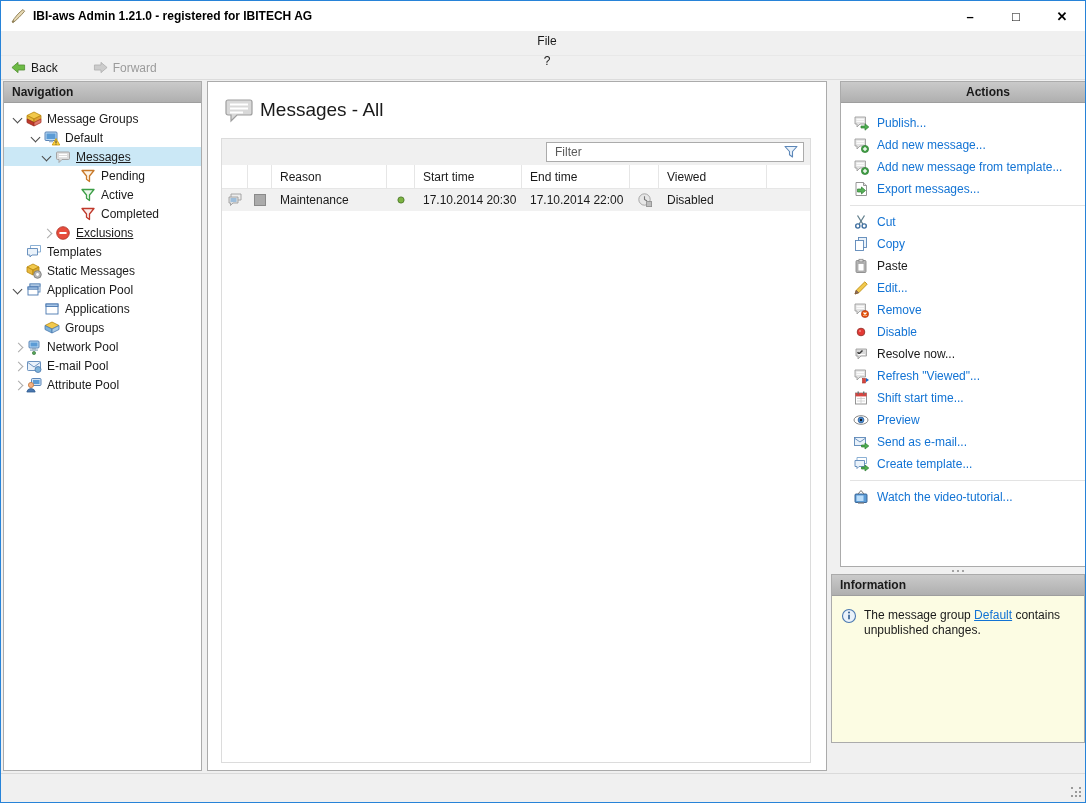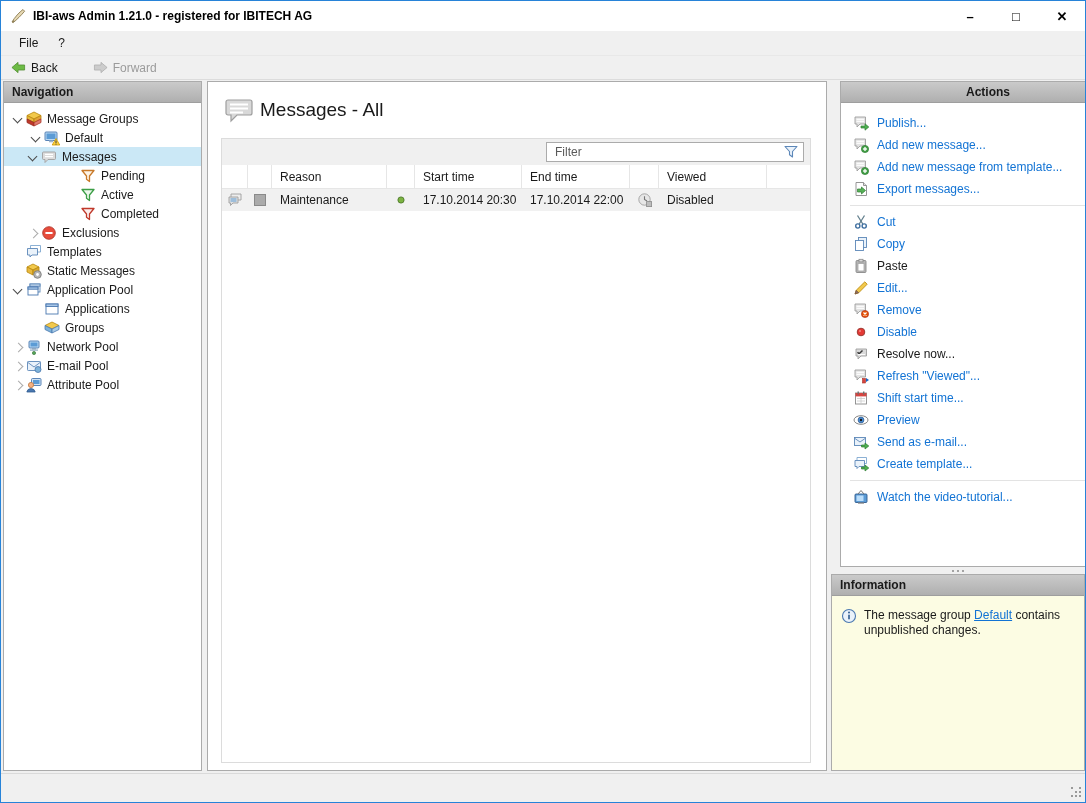--- a/index.html
+++ b/index.html
@@ -11,48 +11,48 @@
   
   .titlebar { height:30px; background:#FFFFFF; display:flex; align-items:center; padding-left:9px;font-weight:bold; }
   .titlebar .appicon { width:16px; height:16px; margin-right:7px; }
   .titlebar .title { font-size:12px; color:#000; }
   .win-controls { margin-left:auto; display:flex; height:100%; }
   .win-btn { width:46px; height:100%; display:flex; align-items:center; justify-content:center;
              font-size:13px; color:#000; }
 
   
   .menubar { height:25px; background:#F0F0F0; display:flex; align-items:center; padding-left:8px;
-             border-bottom:1px solid #E8E8E8; }
+             border-bottom:1px solid #E8E8E8;flex-direction:column; }
   .menu-item { padding:3px 10px; }
 
   
   .toolbar { height:24px; background:#F0F0F0; display:flex; align-items:center; padding-left:7px;
              border-bottom:1px solid #DCDCDC;gap:25px; }
   .tool-btn { display:flex; align-items:center; gap:5px; padding:2px 7px 2px 3px; }
   .tool-btn svg { width:15px; height:15px; }
   .tool-btn.disabled { color:#9B9B9B; }
 
   
   .panel { position:absolute; background:#FFF; border:1px solid #ABABAB; }
   .panel-header { height:21px; background:linear-gradient(#CACACA,#AFAFAF);
                   border-bottom:1px solid #9E9E9E; font-weight:bold; padding:3px 8px 0 8px; }
   #nav-panel     { left:2px;   top:80px;  width:199px; height:690px; }
   #main-panel    { left:206px; top:80px;  width:620px; height:690px; }
   #actions-panel { left:839px; top:80px;  width:296px; height:486px;text-align:center; }
   #splitter      { position:absolute; left:830px; top:566px; width:254px; height:7px;
                    display:flex; align-items:center; justify-content:center; }
   #splitter .dots { width:2px; height:2px; background:#8A8A8A; border-radius:50%;
                     box-shadow:-5px 0 0 #8A8A8A, 5px 0 0 #8A8A8A; }
-  #info-panel    { left:830px; top:573px; width:254px; height:197px; }
+  #info-panel    { left:830px; top:573px; width:254px; height:169px; }
 
   
   .tree { padding-top:6px; }
   .trow { display:flex; align-items:center; height:19px; white-space:nowrap; cursor:default; }
   .trow.lv0 { padding-left:6px; }  .trow.lv1 { padding-left:24px; }
-  .trow.lv2 { padding-left:21px; } .trow.lv3 { padding-left:60px; }
+  .trow.lv2 { padding-left:35px;text-decoration:underline; } .trow.lv3 { padding-left:60px; }
   .trow.selected { background:#CBE8F6; }
   .chev { width:16px; height:16px; flex:0 0 16px; position:relative; }
   .chev.down::before { content:""; position:absolute; left:4px; top:4px; width:6px; height:6px;
        border-right:1.5px solid #4A4A4A; border-bottom:1.5px solid #4A4A4A; transform:rotate(45deg); }
   .chev.right::before { content:""; position:absolute; left:5px; top:5px; width:6px; height:6px;
        border-right:1.5px solid #ABABAB; border-bottom:1.5px solid #ABABAB; transform:rotate(-45deg); }
   .i16 { width:16px; height:16px; flex:0 0 16px; }
   .tlabel { margin-left:5px; }
 
   

